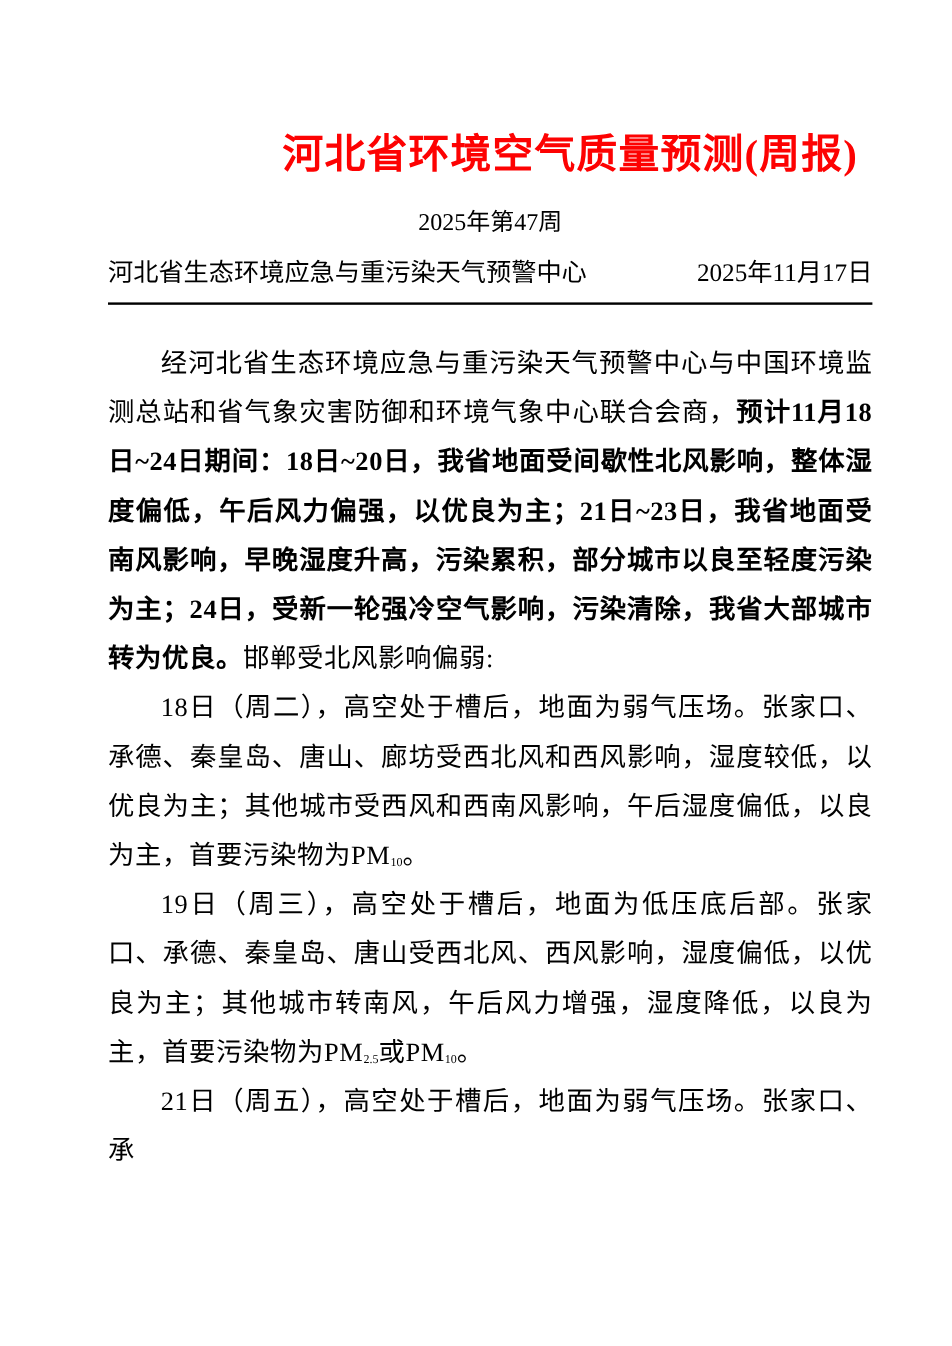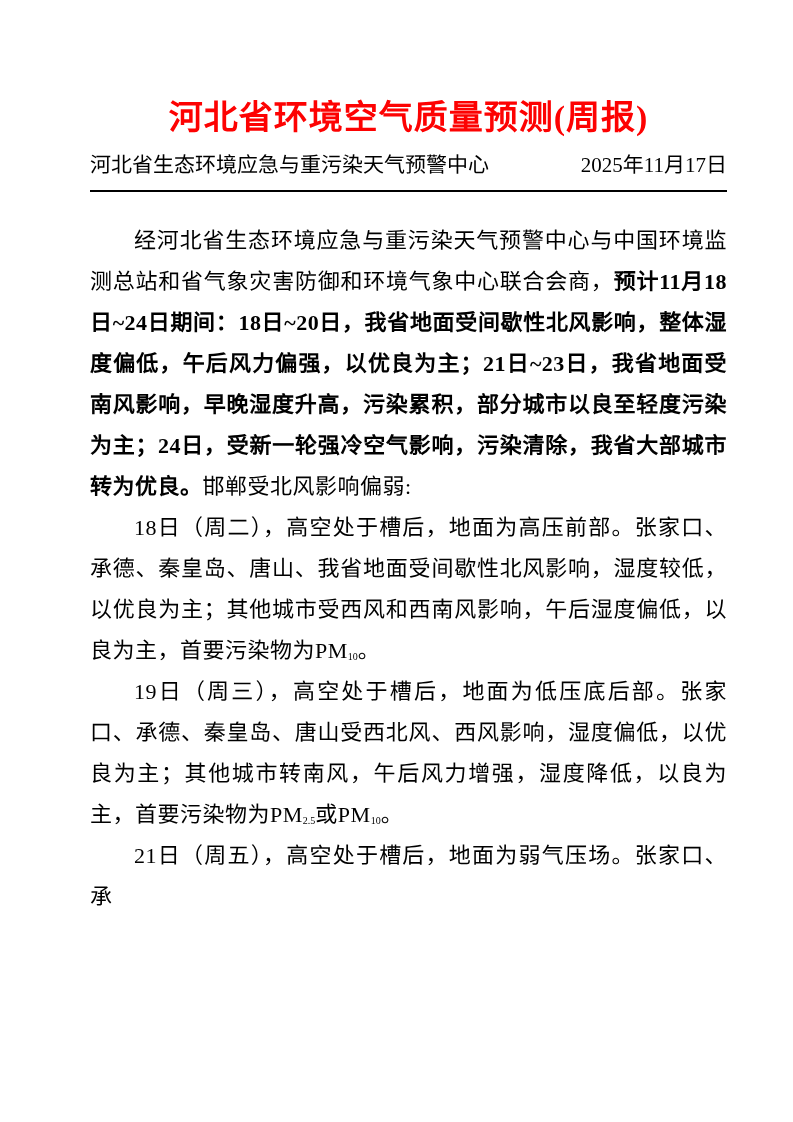--- a/index.html
+++ b/index.html
@@ -13,25 +13,25 @@
     height: 1122px;
     margin: 0 auto;
     background: #ffffff;
     box-sizing: border-box;
     padding: 100px 66px 0 90px;
     overflow: hidden;
     font-family: "Liberation Serif", "DejaVu Serif", serif;
     color: #000000;
   }
   .doc-title {
-    margin: 0;
+    margin: 12px;
     font-size: 34px;
     line-height: 1.05;
     font-weight: bold;
-    text-align: center;
+    text-align: right;
     letter-spacing: 1px;
     white-space: nowrap;
   }
   .week-line {
     margin-top: 26px;
     font-size: 20px;
     line-height: 1.2;
     text-align: center;
   }
   .byline {
@@ -68,26 +68,27 @@
     letter-spacing: 0;
     vertical-align: -0.2em;
   }
 </style>
 </head>
 <body>
 
 <div class="page" style="color: rgb(0, 0, 0);">
   <header>
     <h1 class="doc-title" style="color: rgb(253, 2, 2);">河北省环境空气质量预测(周报)</h1>
+    <div class="week-line">2025年第47周</div>
     <div class="byline">
       <span>河北省生态环境应急与重污染天气预警中心</span>
       <span>2025年11月17日</span>
     </div>
     <hr class="divider" style="border-top-color: rgb(0, 0, 0);">
   </header>
 
   <main class="doc-body" id="doc-body">
       <p><span>经河北省生态环境应急与重污染天气预警中心与中国环境监测总站和省气象灾害防御和环境气象中心联合会商，</span><span class="b">预计11月18日~24日期间：18日~20日，我省地面受间歇性北风影响，整体湿度偏低，午后风力偏强，以优良为主；21日~23日，我省地面受南风影响，早晚湿度升高，污染累积，部分城市以良至轻度污染为主；24日，受新一轮强冷空气影响，污染清除，我省大部城市转为优良。</span><span>邯郸受北风影响偏弱:</span></p>
-      <p><span>18日（周二），高空处于槽后，地面为高压前部。张家口、承德、秦皇岛、唐山、我省地面受间歇性北风影响，湿度较低，以优良为主；其他城市受西风和西南风影响，午后湿度偏低，以良为主，首要污染物为PM</span><sub>10</sub><span>。</span></p>
+      <p><span>18日（周二），高空处于槽后，地面为弱气压场。张家口、承德、秦皇岛、唐山、廊坊受西北风和西风影响，湿度较低，以优良为主；其他城市受西风和西南风影响，午后湿度偏低，以良为主，首要污染物为PM</span><sub>10</sub><span>。</span></p>
       <p><span>19日（周三），高空处于槽后，地面为低压底后部。张家口、承德、秦皇岛、唐山受西北风、西风影响，湿度偏低，以优良为主；其他城市转南风，午后风力增强，湿度降低，以良为主，首要污染物为PM</span><sub>2.5</sub><span>或PM</span><sub>10</sub><span>。</span></p>
       <p><span>21日（周五），高空处于槽后，地面为弱气压场。张家口、承</span></p>
     </main>
 </div>
 
 </body></html>

